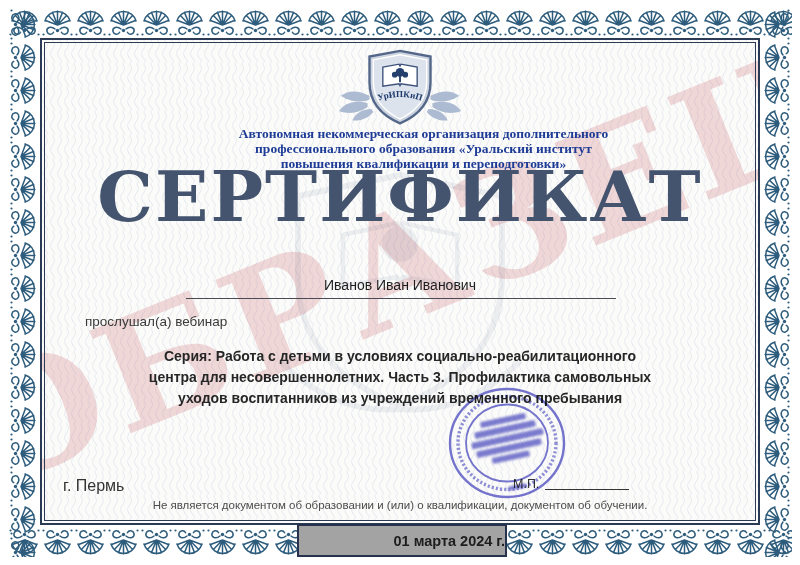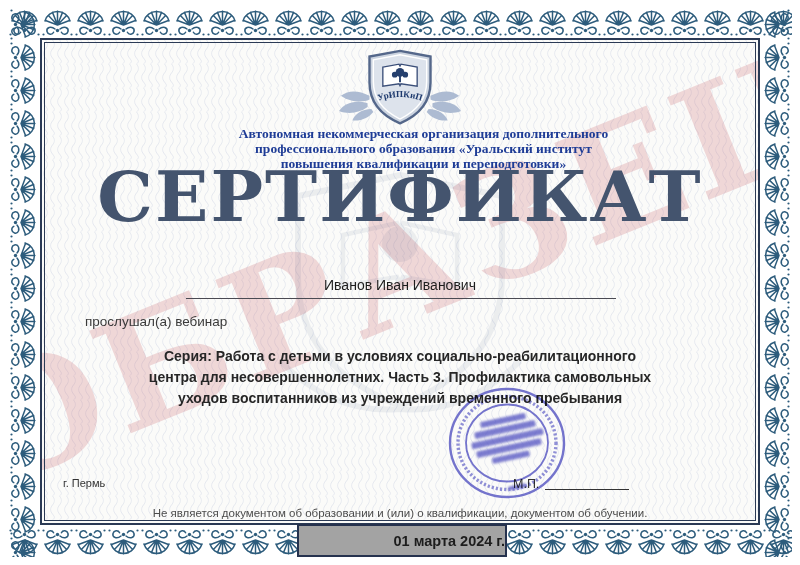--- a/index.html
+++ b/index.html
@@ -24,27 +24,27 @@
          letter-spacing:2px;color:#44546e;}
   .statement{position:absolute;left:0;right:0;top:211px;text-align:center;
              font-size:13.5px;color:#3a3a3a;}
   .recipient{position:absolute;left:0;right:0;top:237px;text-align:center;
              font-size:14px;font-weight:normal;color:#1d1d1d;}
   .name-line{position:absolute;left:144px;width:430px;top:258px;border-top:1.5px solid #4a4a52;}
   .action{position:absolute;left:0;right:0;top:274px;text-align:left;
           font-size:13.5px;color:#3a3a3a;margin-left:43px;}
   .course{position:absolute;left:0;right:0;top:306px;text-align:center;
           font-size:14px;font-weight:bold;line-height:21px;color:#262626;}
-  .city{position:absolute;left:21px;top:437px;font-size:11px;color:#333;}
+  .city{position:absolute;left:21px;top:437px;font-size:16px;color:#333;}
   .signer{position:absolute;left:223px;top:418px;font-size:12.5px;line-height:16px;color:#333;}
   .seal{position:absolute;left:404px;top:345px;mix-blend-mode:multiply;opacity:0.85;}
   .mp{position:absolute;left:471px;top:437px;font-size:12.5px;color:#333;}
   .sig-line{position:absolute;left:503px;width:84px;top:449px;border-top:1.5px solid #333;}
   .disclaimer{position:absolute;left:0;right:0;top:459px;text-align:center;
-              font-size:11.5px;color:#4c4c4c;margin-top:8px;}
+              font-size:11.5px;color:#4c4c4c;}
   .date-box{position:absolute;left:297px;top:524px;width:206px;height:29px;z-index:5;
             background:#a3a3a3;border:2px solid #26324e;display:flex;align-items:center;justify-content:flex-end;
             font-size:14.5px;font-weight:bold;color:#1d1d1d;font-family:"Liberation Sans",sans-serif;}
 </style>
 </head>
 <body>
 
 <div class="cert">
 
   <svg class="border-svg" width="800" height="565" viewBox="0 0 800 565" aria-hidden="true">

